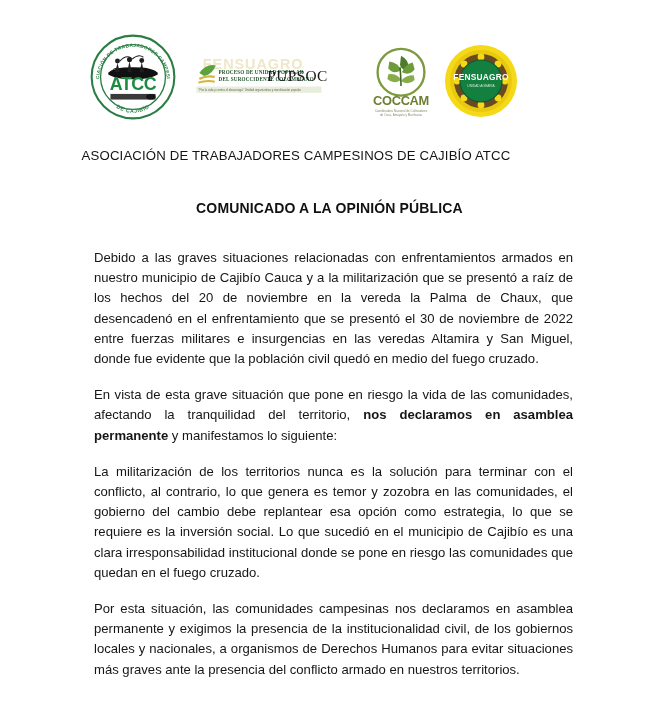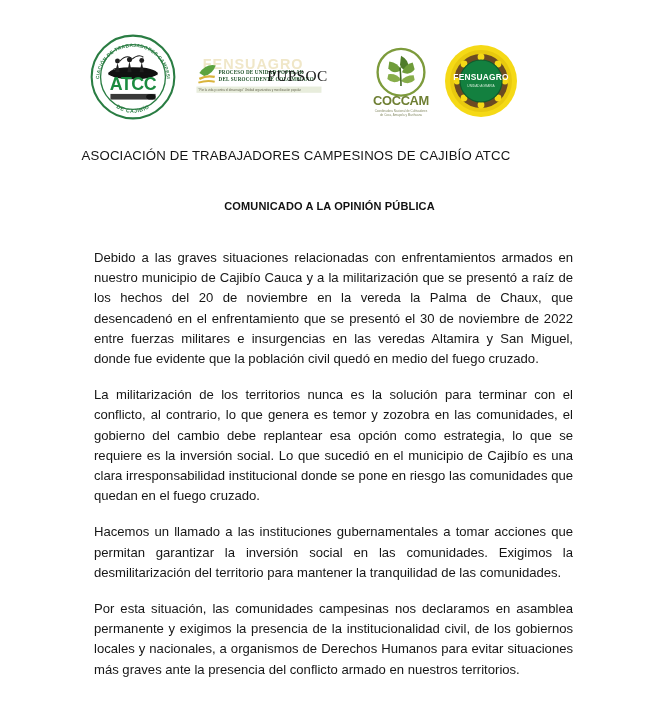--- a/index.html
+++ b/index.html
@@ -94,21 +94,21 @@
     color: #141414;
     font-family: "Liberation Sans", sans-serif;
   }
 
   .public-title {
     position: absolute;
     top: 200px;
     left: 0;
     width: 659px;
     text-align: center;
-    font-size: 11px;
+    font-size: 14px;
     font-weight: bold;
     letter-spacing: 0.15px;
     color: #111111;
     font-family: "Liberation Sans", sans-serif;
   }
 
   
   .body-block {
     position: absolute;
     top: 248px;
@@ -236,18 +236,18 @@
       </svg>
     </div>
   </div>
 
   <div class="org-title">ASOCIACIÓN DE TRABAJADORES CAMPESINOS DE CAJIBÍO ATCC</div>
 
   <div class="public-title">COMUNICADO A LA OPINIÓN PÚBLICA</div>
 
   <div class="body-block">
     <p class="para"><span>Debido a las graves situaciones relacionadas con enfrentamientos armados en nuestro municipio de Cajibío Cauca y a la militarización que se presentó a raíz de los hechos del 20 de noviembre en la vereda la Palma de Chaux, que desencadenó en el enfrentamiento que se presentó el 30 de noviembre de 2022 entre fuerzas militares e insurgencias en las veredas Altamira y San Miguel, donde fue evidente que la población civil quedó en medio del fuego cruzado.</span></p>
+    <p class="para"><span>En vista de esta grave situación que pone en riesgo la vida de las comunidades, afectando la tranquilidad del territorio, </span><b>nos declaramos en asamblea permanente</b><span> y manifestamos lo siguiente:</span></p>
     <p class="para"><span>La militarización de los territorios nunca es la solución para terminar con el conflicto, al contrario, lo que genera es temor y zozobra en las comunidades, el gobierno del cambio debe replantear esa opción como estrategia, lo que se requiere es la inversión social. Lo que sucedió en el municipio de Cajibío es una clara irresponsabilidad institucional donde se pone en riesgo las comunidades que quedan en el fuego cruzado.</span></p>
-    <p class="para"><span>Hacemos un llamado a las instituciones gubernamentales a tomar acciones que permitan garantizar la inversión social en las comunidades. Exigimos la desmilitarización del territorio para mantener la tranquilidad de las comunidades.</span></p>
     <p class="para"><span>Por esta situación, las comunidades campesinas nos declaramos en asamblea permanente y exigimos la presencia de la institucionalidad civil, de los gobiernos locales y nacionales, a organismos de Derechos Humanos para evitar situaciones más graves ante la presencia del conflicto armado en nuestros territorios.</span></p>
   </div>
 
 </div>
 
 </body></html>

